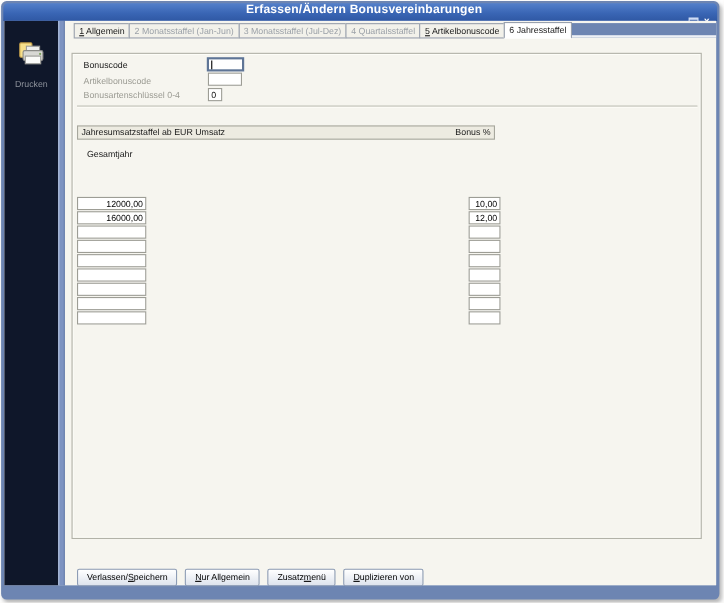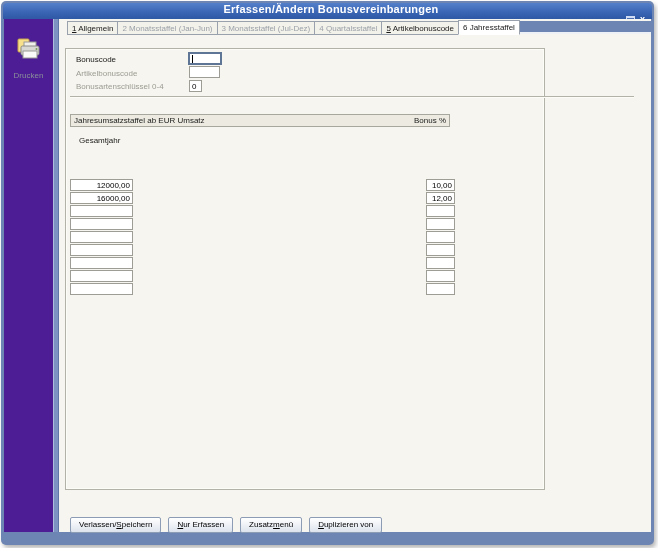--- a/index.html
+++ b/index.html
@@ -11,37 +11,37 @@
   .titlebar { position:absolute; left:2px; top:2px; right:2px; height:16px;
     background:linear-gradient(to bottom,#5480ca 0%,#3a66b5 55%,#2f58a4 100%);
     border-radius:4px 4px 0 0; display:flex; align-items:center;flex-direction:column; }
   .title { color:#fff; font-size:11px; font-weight:bold; padding-left:7px; letter-spacing:.2px; }
   .tb-controls { margin-left:auto; display:flex; align-items:center; gap:5px; padding-right:7px; }
   .restore { width:9px; height:8px; border:1px solid #cfdcf4; border-top:2px solid #cfdcf4; background:rgba(255,255,255,.12); }
   .closex { color:#fff; font-size:9px; font-weight:bold; line-height:9px; }
 
   .content { position:absolute; left:3px; top:18px; right:3px; bottom:13px; background:#f6f5ef; display:flex; }
 
-  .sidebar { width:49px; background:#4c1d95; flex:none; }
+  .sidebar { width:49px; background:#0f172a; flex:none; }
   .side-item { margin-top:18px; text-align:center; cursor:pointer; }
   .side-label { display:block; margin-top:3px; font-size:8px; color:#8b9099; }
 
   .divider { width:6px; flex:none; background:#7d93c1; border-left:1px solid #aebfdd; border-right:1px solid #5f77a6; }
 
   .main { flex:1; position:relative; background:#f6f5ef;padding-left:22px; }
 
   .tabrow { position:absolute; left:0; right:0; top:2px; height:15px; display:flex; align-items:flex-start; padding-left:8px; }
   .tab { font-size:8px; padding:2px 4px 2px; height:14px; background:#f2f1ea;
     border:1px solid #99a1ad; margin-left:-1px; color:#1a1a1a; white-space:nowrap; cursor:default; }
   .tab:first-child { margin-left:0; }
   .tab.disabled { color:#9ba1a8; }
   .tab.active { background:#fff; height:15px; margin-top:-1px; border-bottom:1px solid #fff; position:relative; z-index:2; }
   .tab-filler { flex:1; height:13px; background:#6d85b2; border-bottom:2px solid #eef1f6; margin-left:-1px; }
 
-  .panel { position:absolute; left:6px; top:29px; width:480px; height:442px;
+  .panel { position:absolute; left:6px; top:29px; width:573px; height:442px;
     border:1px solid #b2b2a8; box-shadow:inset 1px 1px 0 #fdfdf8, inset -1px -1px 0 #fdfdf8; }
 
   .lbl { position:absolute; font-size:8px; color:#1a1a1a; white-space:nowrap; }
   .lbl.dim { color:#9b9b93; }
 
   .field { position:absolute; background:#fff; border:1px solid #9d9d95; height:12px; font-size:8px; padding:1px 2px; font-family:"Liberation Sans",sans-serif; }
   .focuswrap { position:absolute; }
   .focusbox { width:34px; height:13px; background:#fff; border:2px solid #5f7596; position:relative; }
   .caret { position:absolute; left:2px; top:1px; width:1px; height:8px; background:#000; }
 
@@ -166,20 +166,20 @@
           <div class="srow">
             <input class="umsatz" value="" style="">
             <input class="bonus" value="" style="">
           </div>
         </div>
 
       </div>
 
       <div class="btnrow">
         <button class="btn"><span>Verlassen/</span><span class="accel">S</span><span>peichern</span></button>
-        <button class="btn"><span></span><span class="accel">N</span><span>ur Erfassen</span></button>
+        <button class="btn"><span></span><span class="accel">N</span><span>ur Allgemein</span></button>
         <button class="btn"><span>Zusatz</span><span class="accel">m</span><span>enü</span></button>
         <button class="btn"><span></span><span class="accel">D</span><span>uplizieren von</span></button>
       </div>
 
     </div>
   </div>
 </div>
 
 </body></html>

